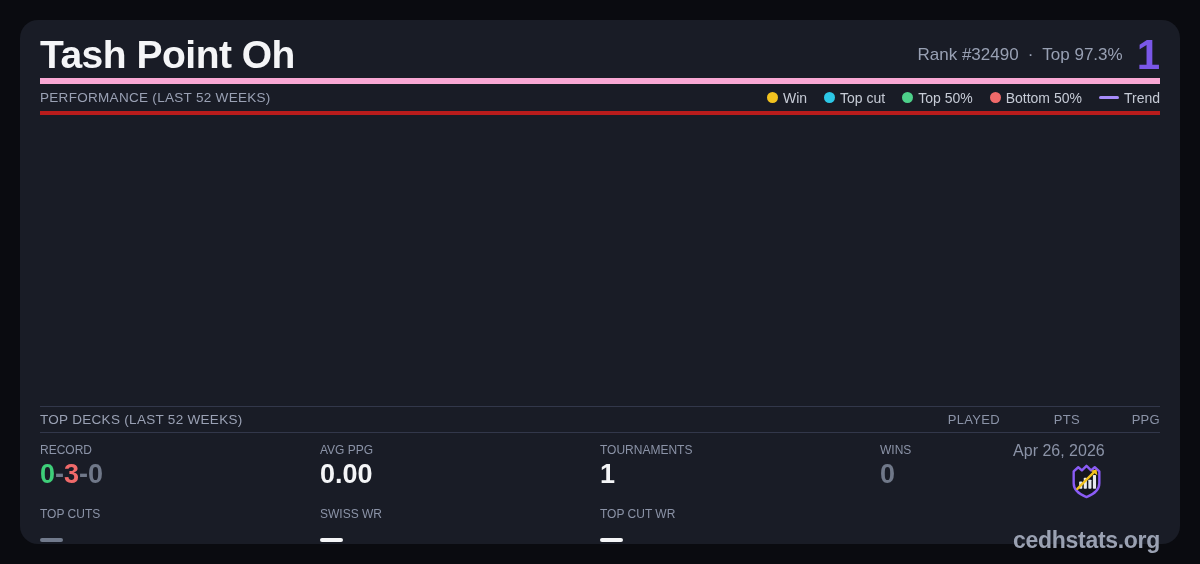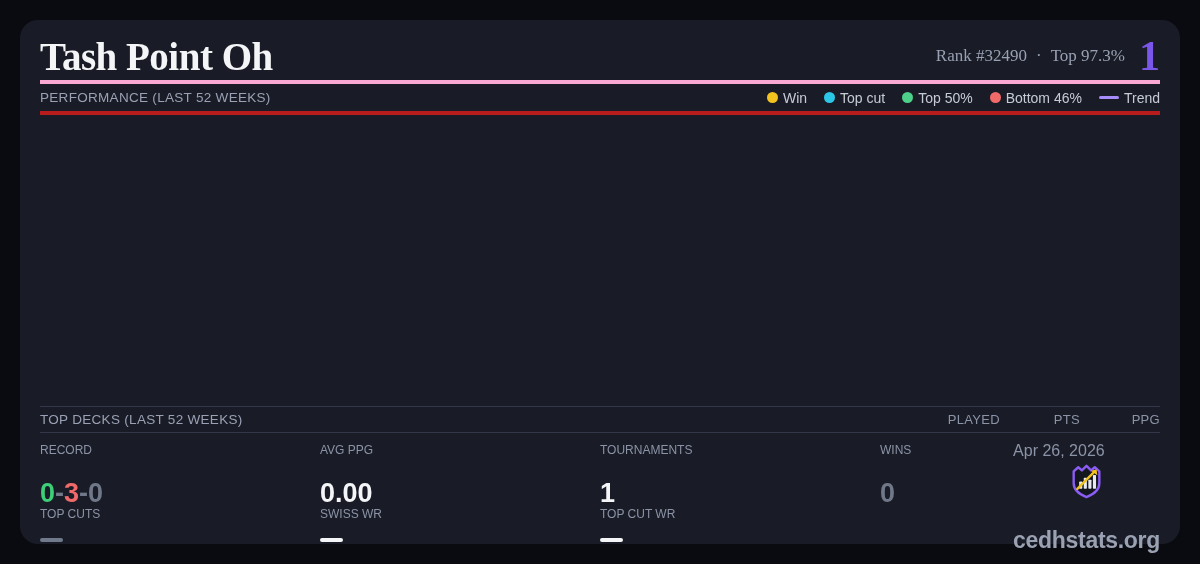--- a/index.html
+++ b/index.html
@@ -17,22 +17,21 @@
     border-radius: 18px;
     padding: 0 20px;
   }
   
   .header {
     height: 64px;
     display: flex;
     justify-content: space-between;
     align-items: center;
     padding-top: 12px;
-    border-bottom: 4px solid #f9a8d4;
-    font-family: Liberation Serif, serif;
+    border-bottom: 6px solid #f9a8d4;
   }
   .title {
     color: #f4f5f7;
     font-size: 39px;
     font-weight: 700;
     letter-spacing: -0.5px;
   }
   .rank-wrap {
     display: flex;
     align-items: center;
@@ -106,21 +105,21 @@
   }
   .stat-label {
     color: #8b93a7;
     font-size: 12px;
     line-height: 16px;
   }
   .stat-value {
     font-size: 27px;
     font-weight: 700;
     line-height: 30px;
-    margin-top: 20px;
+    margin-top: 1px;
     color: #f4f5f7;
   }
   .stat-value.muted { color: #707889; }
   .rec-w { color: #3ecf79; }
   .rec-l { color: #f06a6a; }
   .rec-d { color: #707889; }
   .rec-sep { color: #707889; }
   .stat-cell.row2 { margin-top: 12px; }
   .dash-bar {
     width: 23px; height: 4px;
@@ -182,21 +181,21 @@
       <div class="legend-item">
         <span class="legend-dot" style="background: rgb(44, 199, 230);"></span>
         <span class="legend-label">Top cut</span>
       </div>
       <div class="legend-item">
         <span class="legend-dot" style="background: rgb(77, 208, 138);"></span>
         <span class="legend-label">Top 50%</span>
       </div>
       <div class="legend-item">
         <span class="legend-dot" style="background: rgb(240, 106, 106);"></span>
-        <span class="legend-label">Bottom 46%</span>
+        <span class="legend-label">Bottom 50%</span>
       </div>
       <div class="legend-item">
         <span class="legend-line" style="background: rgb(167, 139, 250);"></span>
         <span class="legend-label">Trend</span>
       </div>
     </div>
   </div>
 
   <div class="chart-area"></div>
 

